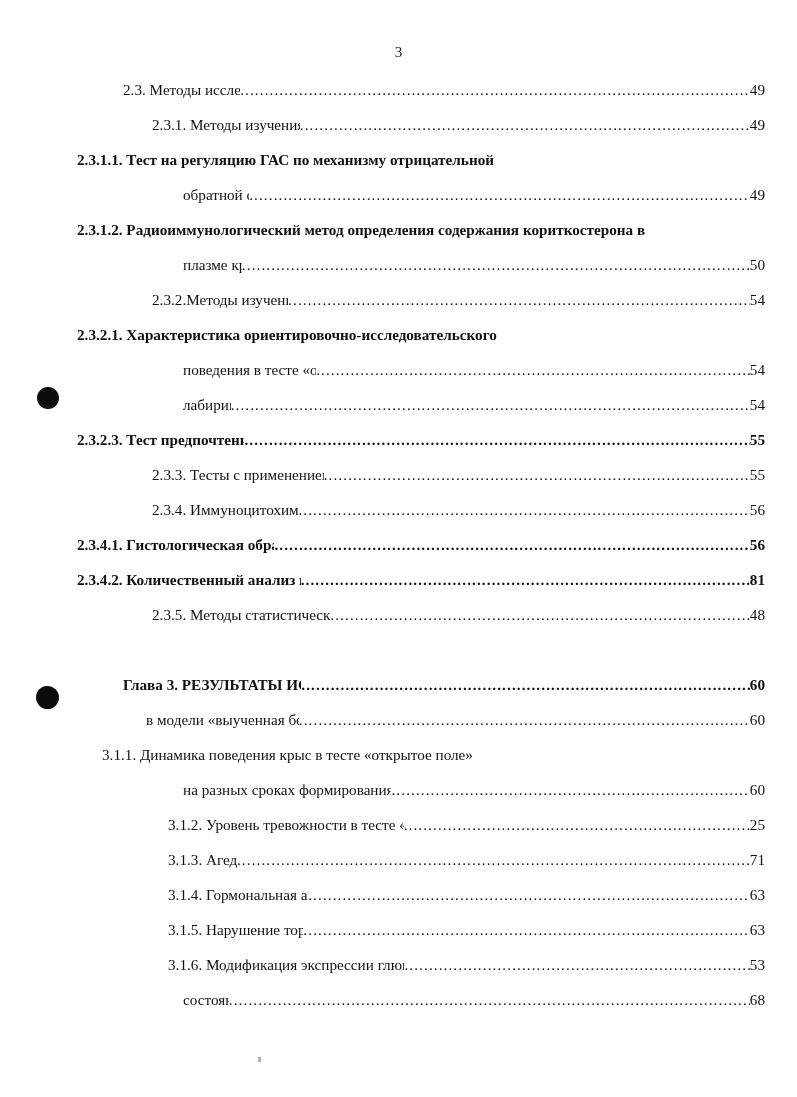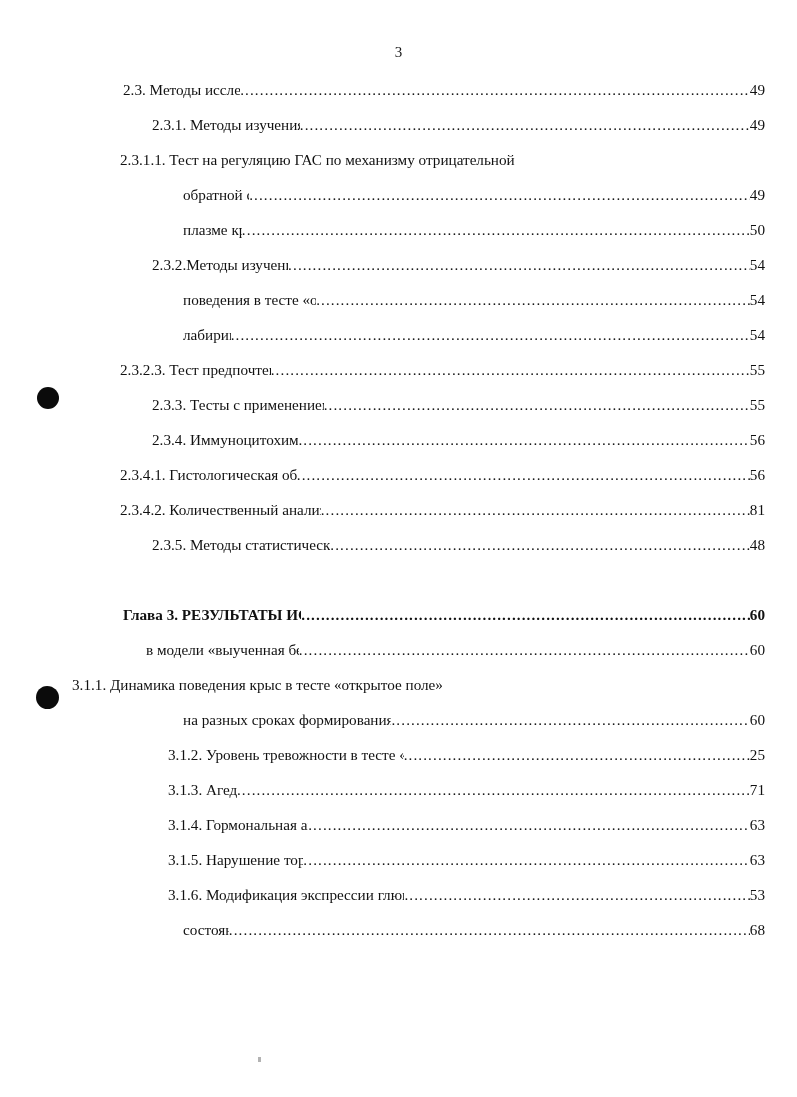--- a/index.html
+++ b/index.html
@@ -89,23 +89,23 @@
     content: "........................................................................................................................................................";
   }
   .toc-line .pageno {
     flex: 0 0 auto;
     padding-left: 0;
   }
 
   
   .lv1  { padding-left: 123px; }
   .lv2  { padding-left: 152px; }
-  .lv3  { padding-left: 120px; }
+  .lv3  { padding-left: 77px; font-weight: bold; }
   .lv3b { padding-left: 168px; }
-  .lv3c { padding-left: 72px; }
+  .lv3c { padding-left: 102px; }
   .cont { padding-left: 183px; }   
   .cont2{ padding-left: 146px; }   
 
   .bold { font-weight: bold; }
 
   .spacer { height: 35px; }
 </style>
 </head>
 <body>
 
@@ -137,32 +137,42 @@
           <span class="title">2.3.1.1. Тест на регуляцию ГАС по механизму отрицательной</span>
         </div>
       </div>
       <div class="toc-line cont">
         <div class="row">
           <span class="title">обратной связи</span>
           <span class="leader"></span>
           <span class="pageno">49</span>
         </div>
       </div>
+      <div class="toc-line lv3 nodots">
+        <div class="row">
+          <span class="title">2.3.1.2. Радиоиммунологический метод определения содержания кориткостерона в</span>
+        </div>
+      </div>
       <div class="toc-line cont">
         <div class="row">
           <span class="title">плазме крови </span>
           <span class="leader"></span>
           <span class="pageno">50</span>
         </div>
       </div>
       <div class="toc-line lv2">
         <div class="row">
           <span class="title">2.3.2.Методы изучения поведения</span>
           <span class="leader"></span>
           <span class="pageno">54</span>
+        </div>
+      </div>
+      <div class="toc-line lv3 nodots">
+        <div class="row">
+          <span class="title">2.3.2.1. Характеристика ориентировочно-исследовательского</span>
         </div>
       </div>
       <div class="toc-line cont">
         <div class="row">
           <span class="title">поведения в тесте «открытое поле»</span>
           <span class="leader"></span>
           <span class="pageno">54</span>
         </div>
       </div>
       <div class="toc-line cont">

